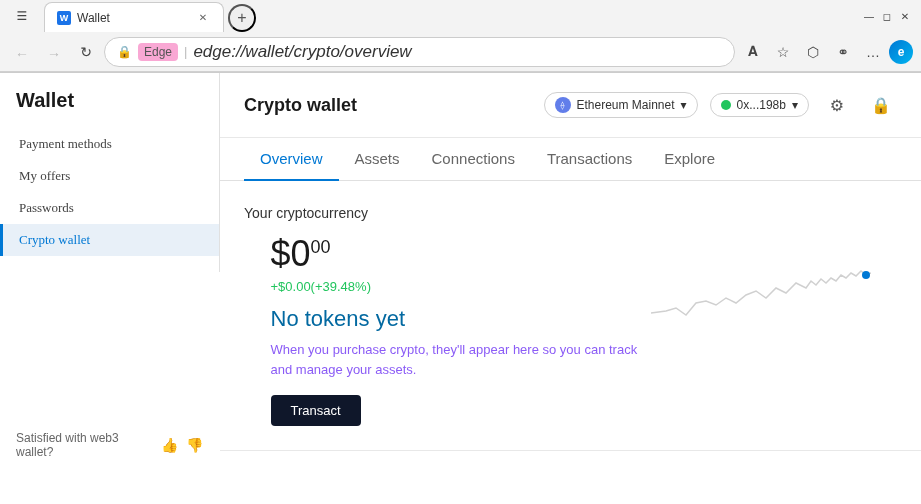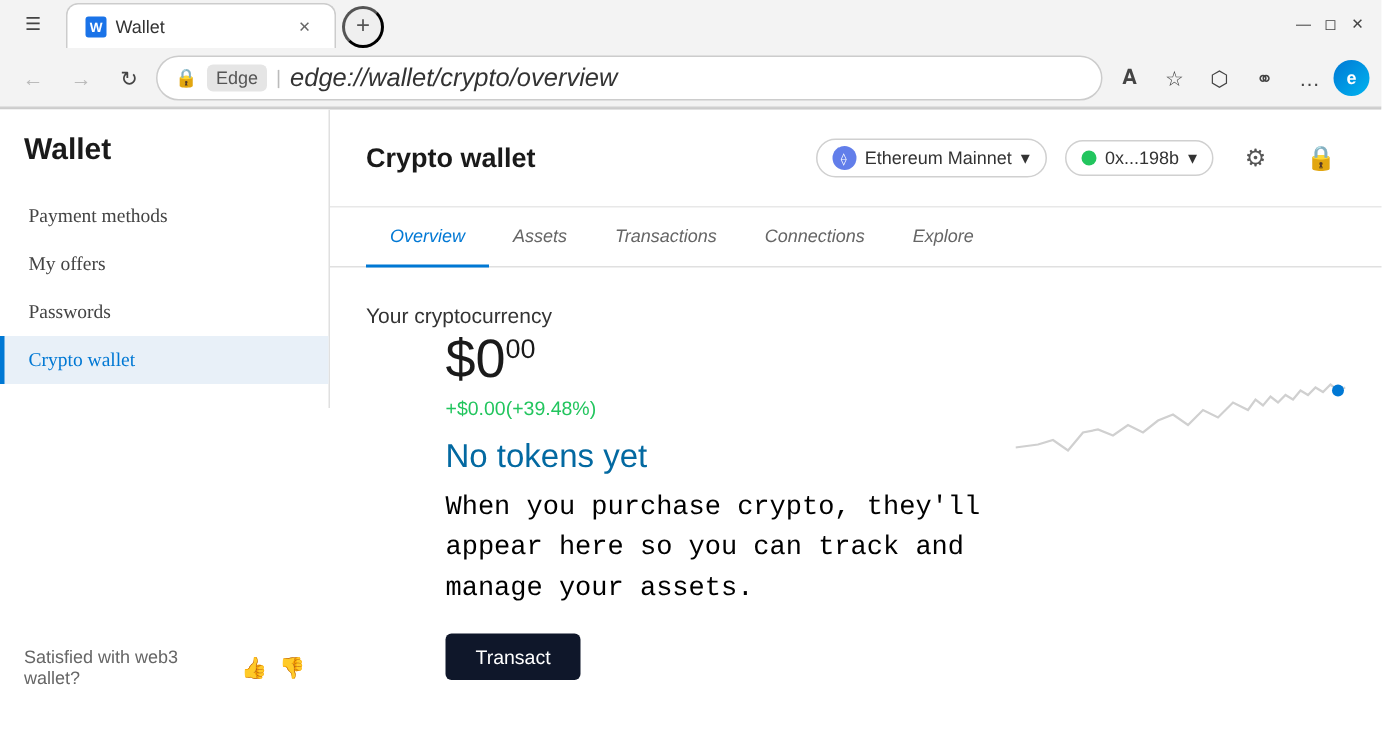--- a/index.html
+++ b/index.html
@@ -16,21 +16,21 @@
     .tab-favicon { width: 14px; height: 14px; background: #1a73e8; border-radius: 50%; }
     .tab-title { flex: 1; white-space: nowrap; overflow: hidden; text-overflow: ellipsis; }
     .tab-close { width: 16px; height: 16px; border-radius: 50%; display: flex; align-items: center; justify-content: center; cursor: pointer; font-size: 10px; color: #666; }
     .new-tab-btn { width: 28px; height: 28px; display: flex; align-items: center; justify-content: center; border-radius: 50%; cursor: pointer; font-size: 16px; color: #555; margin-left: 4px; }
     .address-bar-row { display: flex; align-items: center; height: 40px; padding: 0 8px; gap: 4px; background: #f3f3f3; border-bottom: 1px solid #d0d0d0; }
     .nav-btn { width: 28px; height: 28px; border: none; background: none; border-radius: 50%; cursor: pointer; display: flex; align-items: center; justify-content: center; font-size: 14px; color: #444; }
     .nav-btn.disabled { color: #bbb; cursor: default; }
     .address-bar { flex: 1; display: flex; align-items: center; background: #fff; border: 1px solid #ccc; border-radius: 18px; height: 30px; padding: 0 12px; gap: 6px; }
     .address-bar-icon { font-size: 12px; color: #555; }
     .address-text { flex: 1; font-size: 17px; color: #333; font-style: italic; }
-    .address-bar-label { font-size: 12px; color: #555; background: #e5e5e5; padding: 2px 6px; border-radius: 4px; }
+    .address-bar-label { font-size: 12px; color: #555; background: #f9a8d4; padding: 2px 6px; border-radius: 4px; }
     .browser-actions { display: flex; align-items: center; gap: 2px; }
     .browser-action-btn { width: 28px; height: 28px; border: none; background: none; border-radius: 50%; cursor: pointer; display: flex; align-items: center; justify-content: center; font-size: 14px; color: #444; }
     .edge-icon { width: 24px; height: 24px; border-radius: 50%; background: linear-gradient(135deg, #0078d4, #00b4f0); display: flex; align-items: center; justify-content: center; color: white; font-weight: bold; font-size: 12px; }
 
     
     .app-layout { display: flex; height: calc(504px - 106px); }
 
     
     .sidebar { width: 220px; border-right: 1px solid #e0e0e0; padding: 16px 0; flex-shrink: 0; background: #fff; }
     .sidebar-title { font-size: 20px; font-weight: 600; color: #1a1a1a; padding: 0 16px 16px; }
@@ -46,31 +46,31 @@
     .main-title { font-size: 18px; font-weight: 600; color: #1a1a1a; }
     .header-actions { display: flex; align-items: center; gap: 12px; }
     .network-selector { display: flex; align-items: center; gap: 6px; padding: 4px 10px; border: 1px solid #d0d0d0; border-radius: 16px; cursor: pointer; font-size: 12px; color: #333; }
     .eth-icon { width: 16px; height: 16px; background: #627eea; border-radius: 50%; display: flex; align-items: center; justify-content: center; color: white; font-size: 8px; }
     .wallet-address { display: flex; align-items: center; gap: 6px; padding: 4px 10px; border: 1px solid #d0d0d0; border-radius: 16px; cursor: pointer; font-size: 12px; color: #333; }
     .green-dot { width: 10px; height: 10px; background: #22c55e; border-radius: 50%; }
     .header-icon-btn { width: 32px; height: 32px; border: none; background: none; cursor: pointer; display: flex; align-items: center; justify-content: center; font-size: 16px; color: #555; border-radius: 50%; }
 
     
     .tabs { display: flex; padding: 0 24px; border-bottom: 1px solid #e0e0e0; }
-    .tab-item { padding: 12px 16px; cursor: pointer; font-size: 12px; color: #666; border-bottom: 2px solid transparent; margin-bottom: -1px; font-style: italic; }
+    .tab-item { padding: 12px 16px; cursor: pointer; font-size: 15px; color: #666; border-bottom: 2px solid transparent; margin-bottom: -1px; }
     .tab-item.active { color: #0078d4; border-bottom: 2px solid #0078d4; font-weight: 500; }
 
     
     .crypto-section { padding: 24px; }
-    .section-label { font-size: 14px; color: #333; font-weight: 500; }
+    .section-label { font-size: 14px; color: #333; margin-bottom: 12px; font-weight: 500; }
     .balance-amount { font-size: 36px; font-weight: 300; color: #1a1a1a; }
     .balance-amount sup { font-size: 18px; vertical-align: super; }
     .balance-change { font-size: 13px; color: #22c55e; margin-top: 4px; }
     .no-tokens-title { font-size: 22px; font-weight: 400; color: #0369a1; margin-top: 12px; margin-bottom: 8px; }
-    .no-tokens-desc { font-size: 18px; color: #000000; max-width: 380px; line-height: 1.5; font-family: Liberation Mono, monospace; }
+    .no-tokens-desc { font-size: 13px; color: #8b5cf6; max-width: 380px; line-height: 1.5; }
     .transact-btn { margin-top: 16px; padding: 8px 20px; background: #0f172a; color: white; border: none; border-radius: 4px; font-size: 13px; cursor: pointer; font-weight: 500; }
 
     
     .bottom-section { display: flex; padding: 24px; gap: 24px; border-top: 1px solid #e8e8e8; }
 
     
     .sidebar-wrapper { position: relative; }
   </style>
 </head>
 <body>
@@ -156,28 +156,28 @@
           <span>▾</span>
         </div>
         <button class="header-icon-btn">⚙</button>
         <button class="header-icon-btn">🔒</button>
       </div>
     </div>
 
     <div class="tabs">
       <div class="tab-item active">Overview</div>
       <div class="tab-item">Assets</div>
+      <div class="tab-item">Connections</div>
       <div class="tab-item">Transactions</div>
-      <div class="tab-item">Connections</div>
       <div class="tab-item">Explore</div>
     </div>
 
     <div class="crypto-section">
       <div class="section-label">Your cryptocurrency</div>
-      <div style="display:flex;justify-content:flex-end;align-items:flex-start;">
+      <div style="display:flex;justify-content:center;align-items:flex-start;">
         <div>
           <div class="balance-amount">
             <span>$0</span><sup>00</sup>
           </div>
           <div class="balance-change">+$0.00(+39.48%)</div>
           <div class="no-tokens-title">No tokens yet</div>
           <div class="no-tokens-desc">When you purchase crypto, they'll appear here so you can track and manage your assets.</div>
           <button class="transact-btn">Transact</button>
         </div>
 

